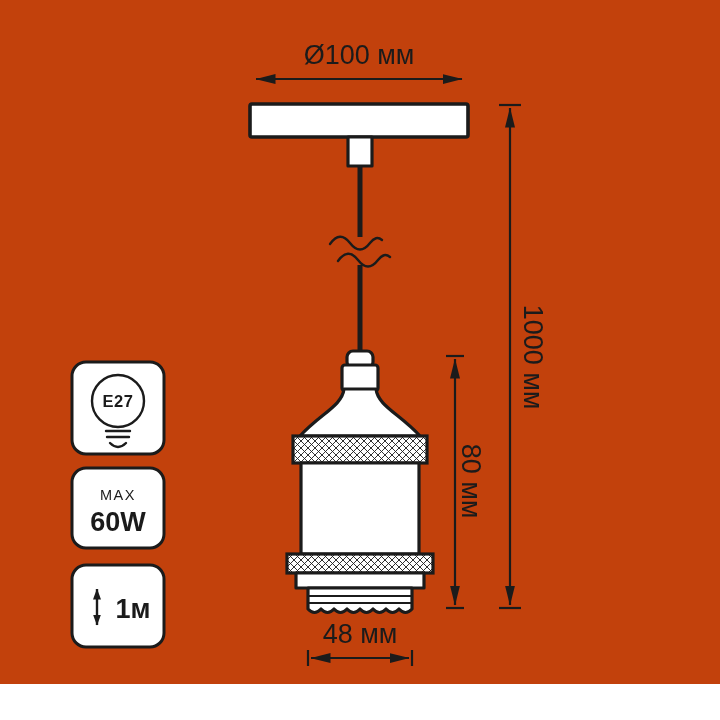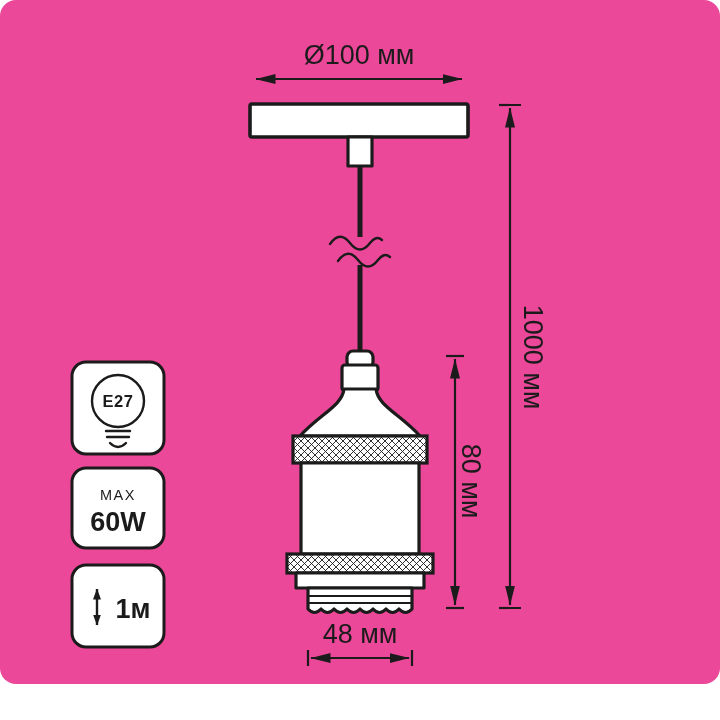--- a/index.html
+++ b/index.html
@@ -4,24 +4,23 @@
 <style>
   html, body {
     margin: 0;
     padding: 0;
     background: #ffffff;
   }
   .stage {
     position: relative;
     width: 720px;
     height: 684px;
-    background: #ec4899;
+    background: #c2410c;
     overflow: hidden;
     font-family: "Liberation Sans", "DejaVu Sans", sans-serif;
-    border-radius: 16px;
   }
   svg {
     display: block;
   }
   .outline {
     fill: #ffffff;
     stroke: #1b1b1b;
     stroke-width: 3.2;
     stroke-linejoin: round;
   }

